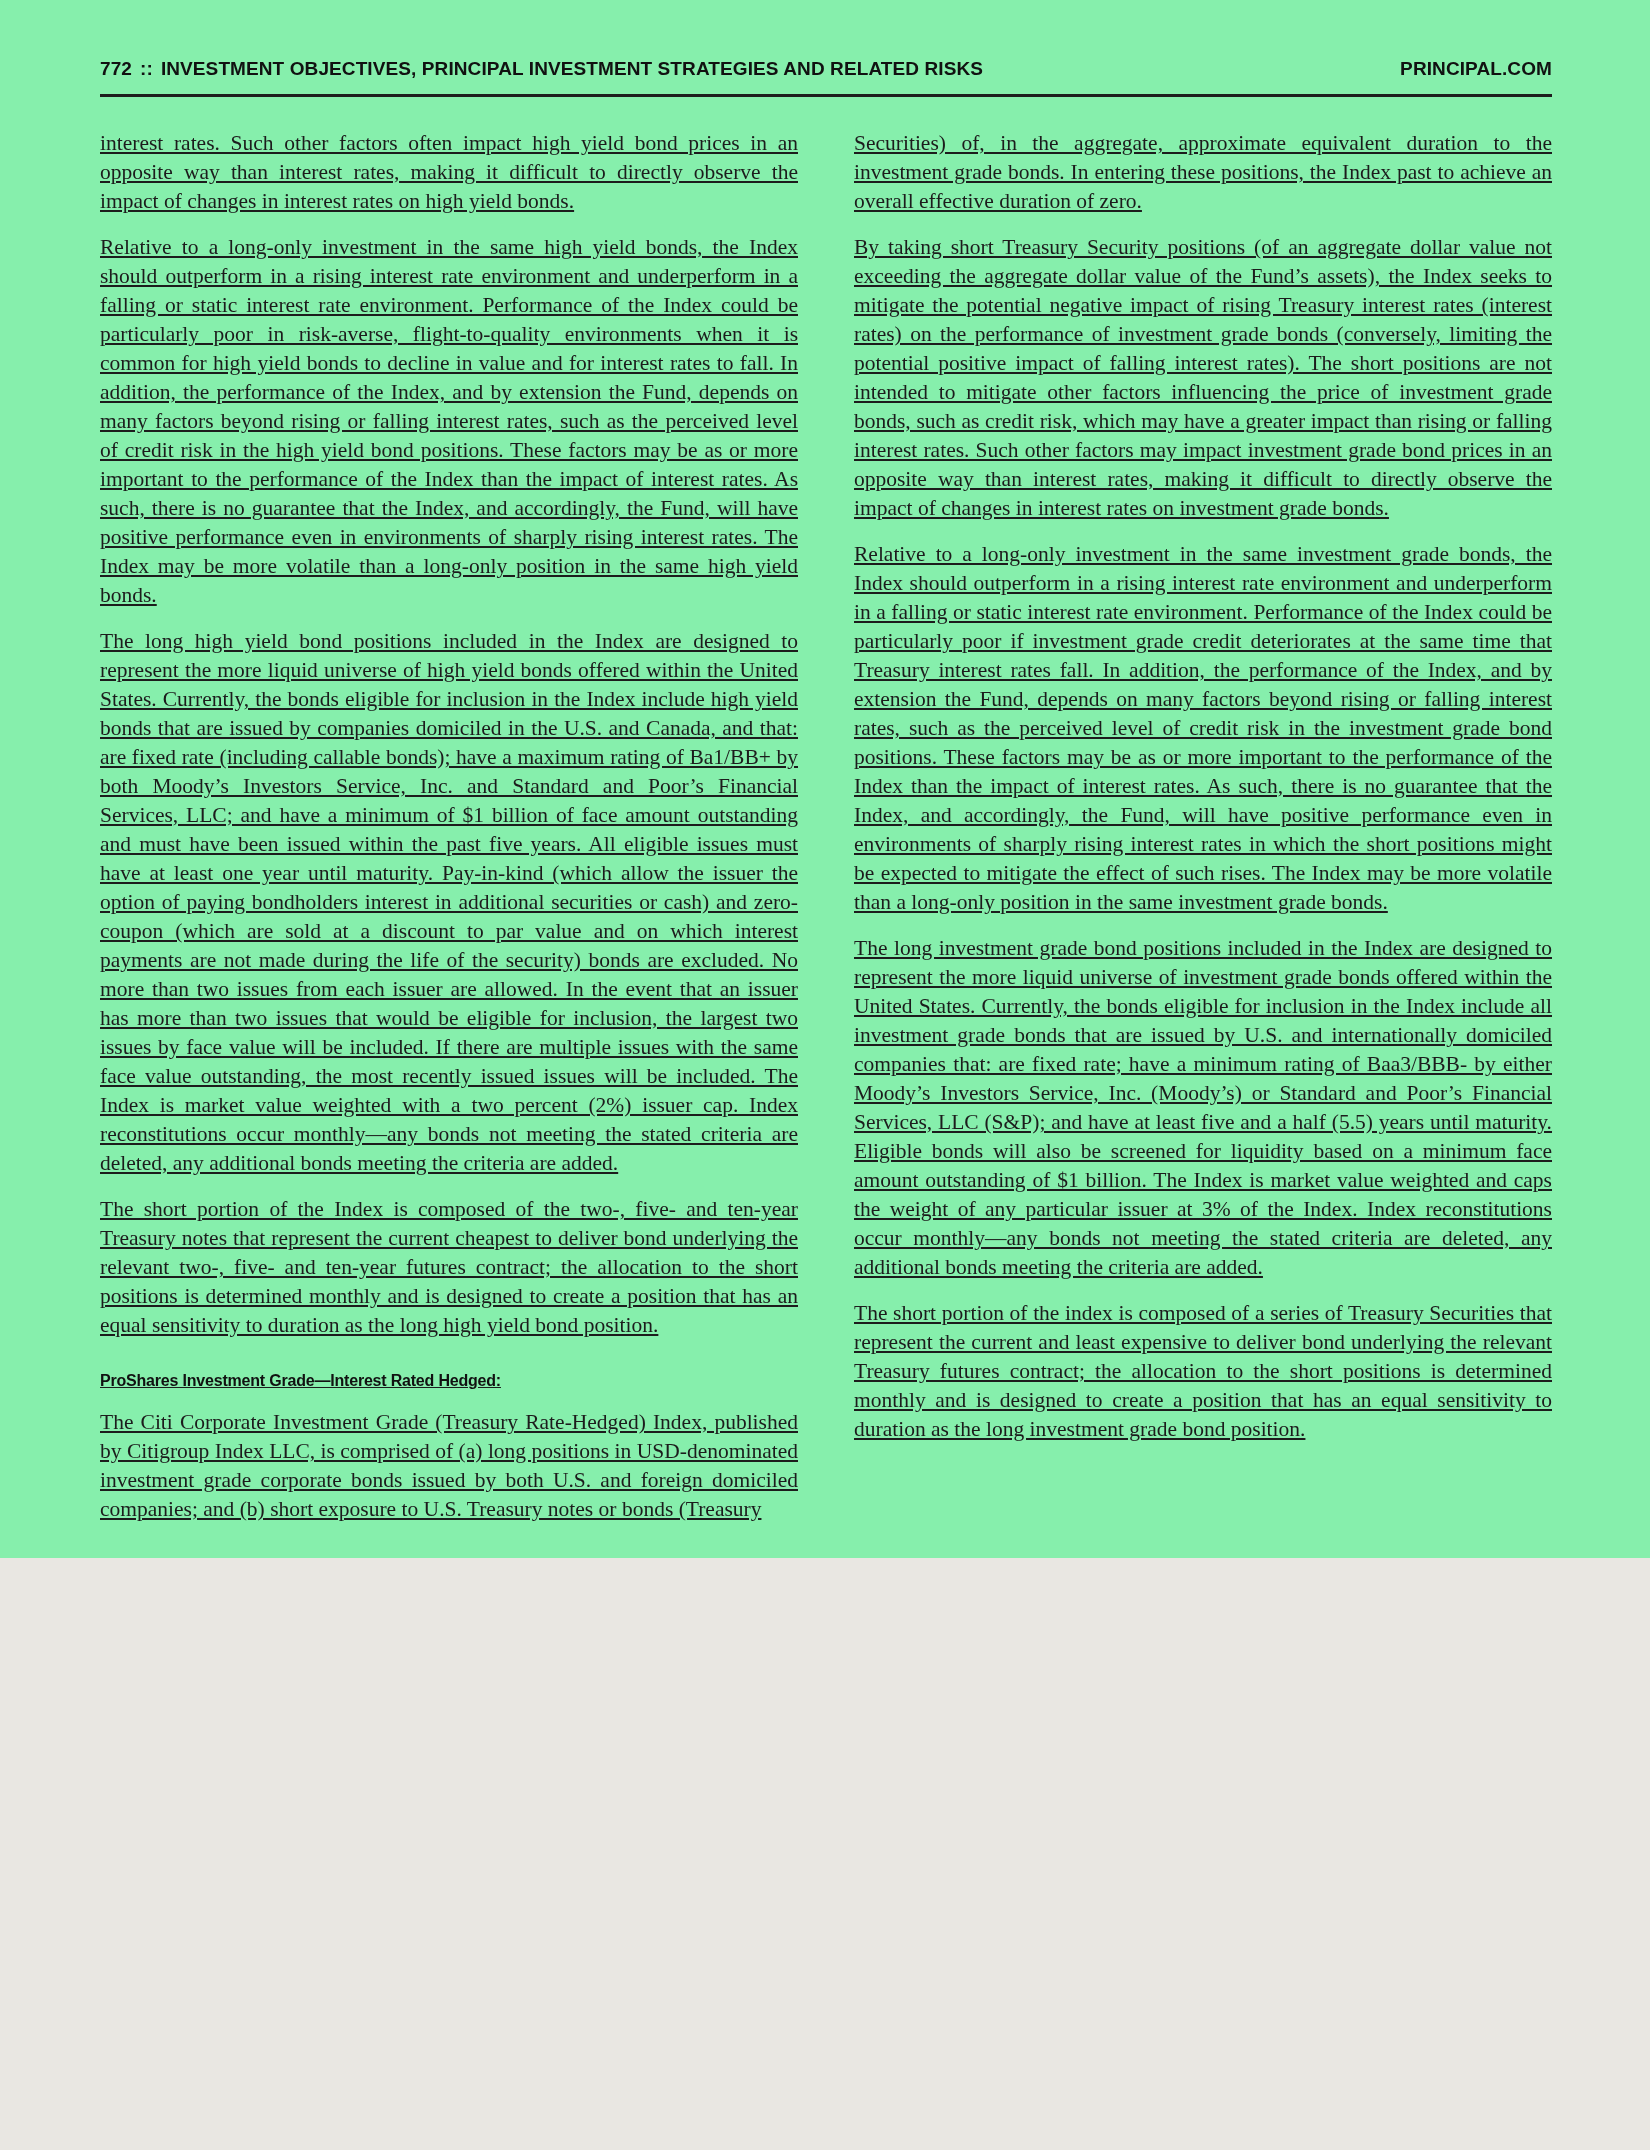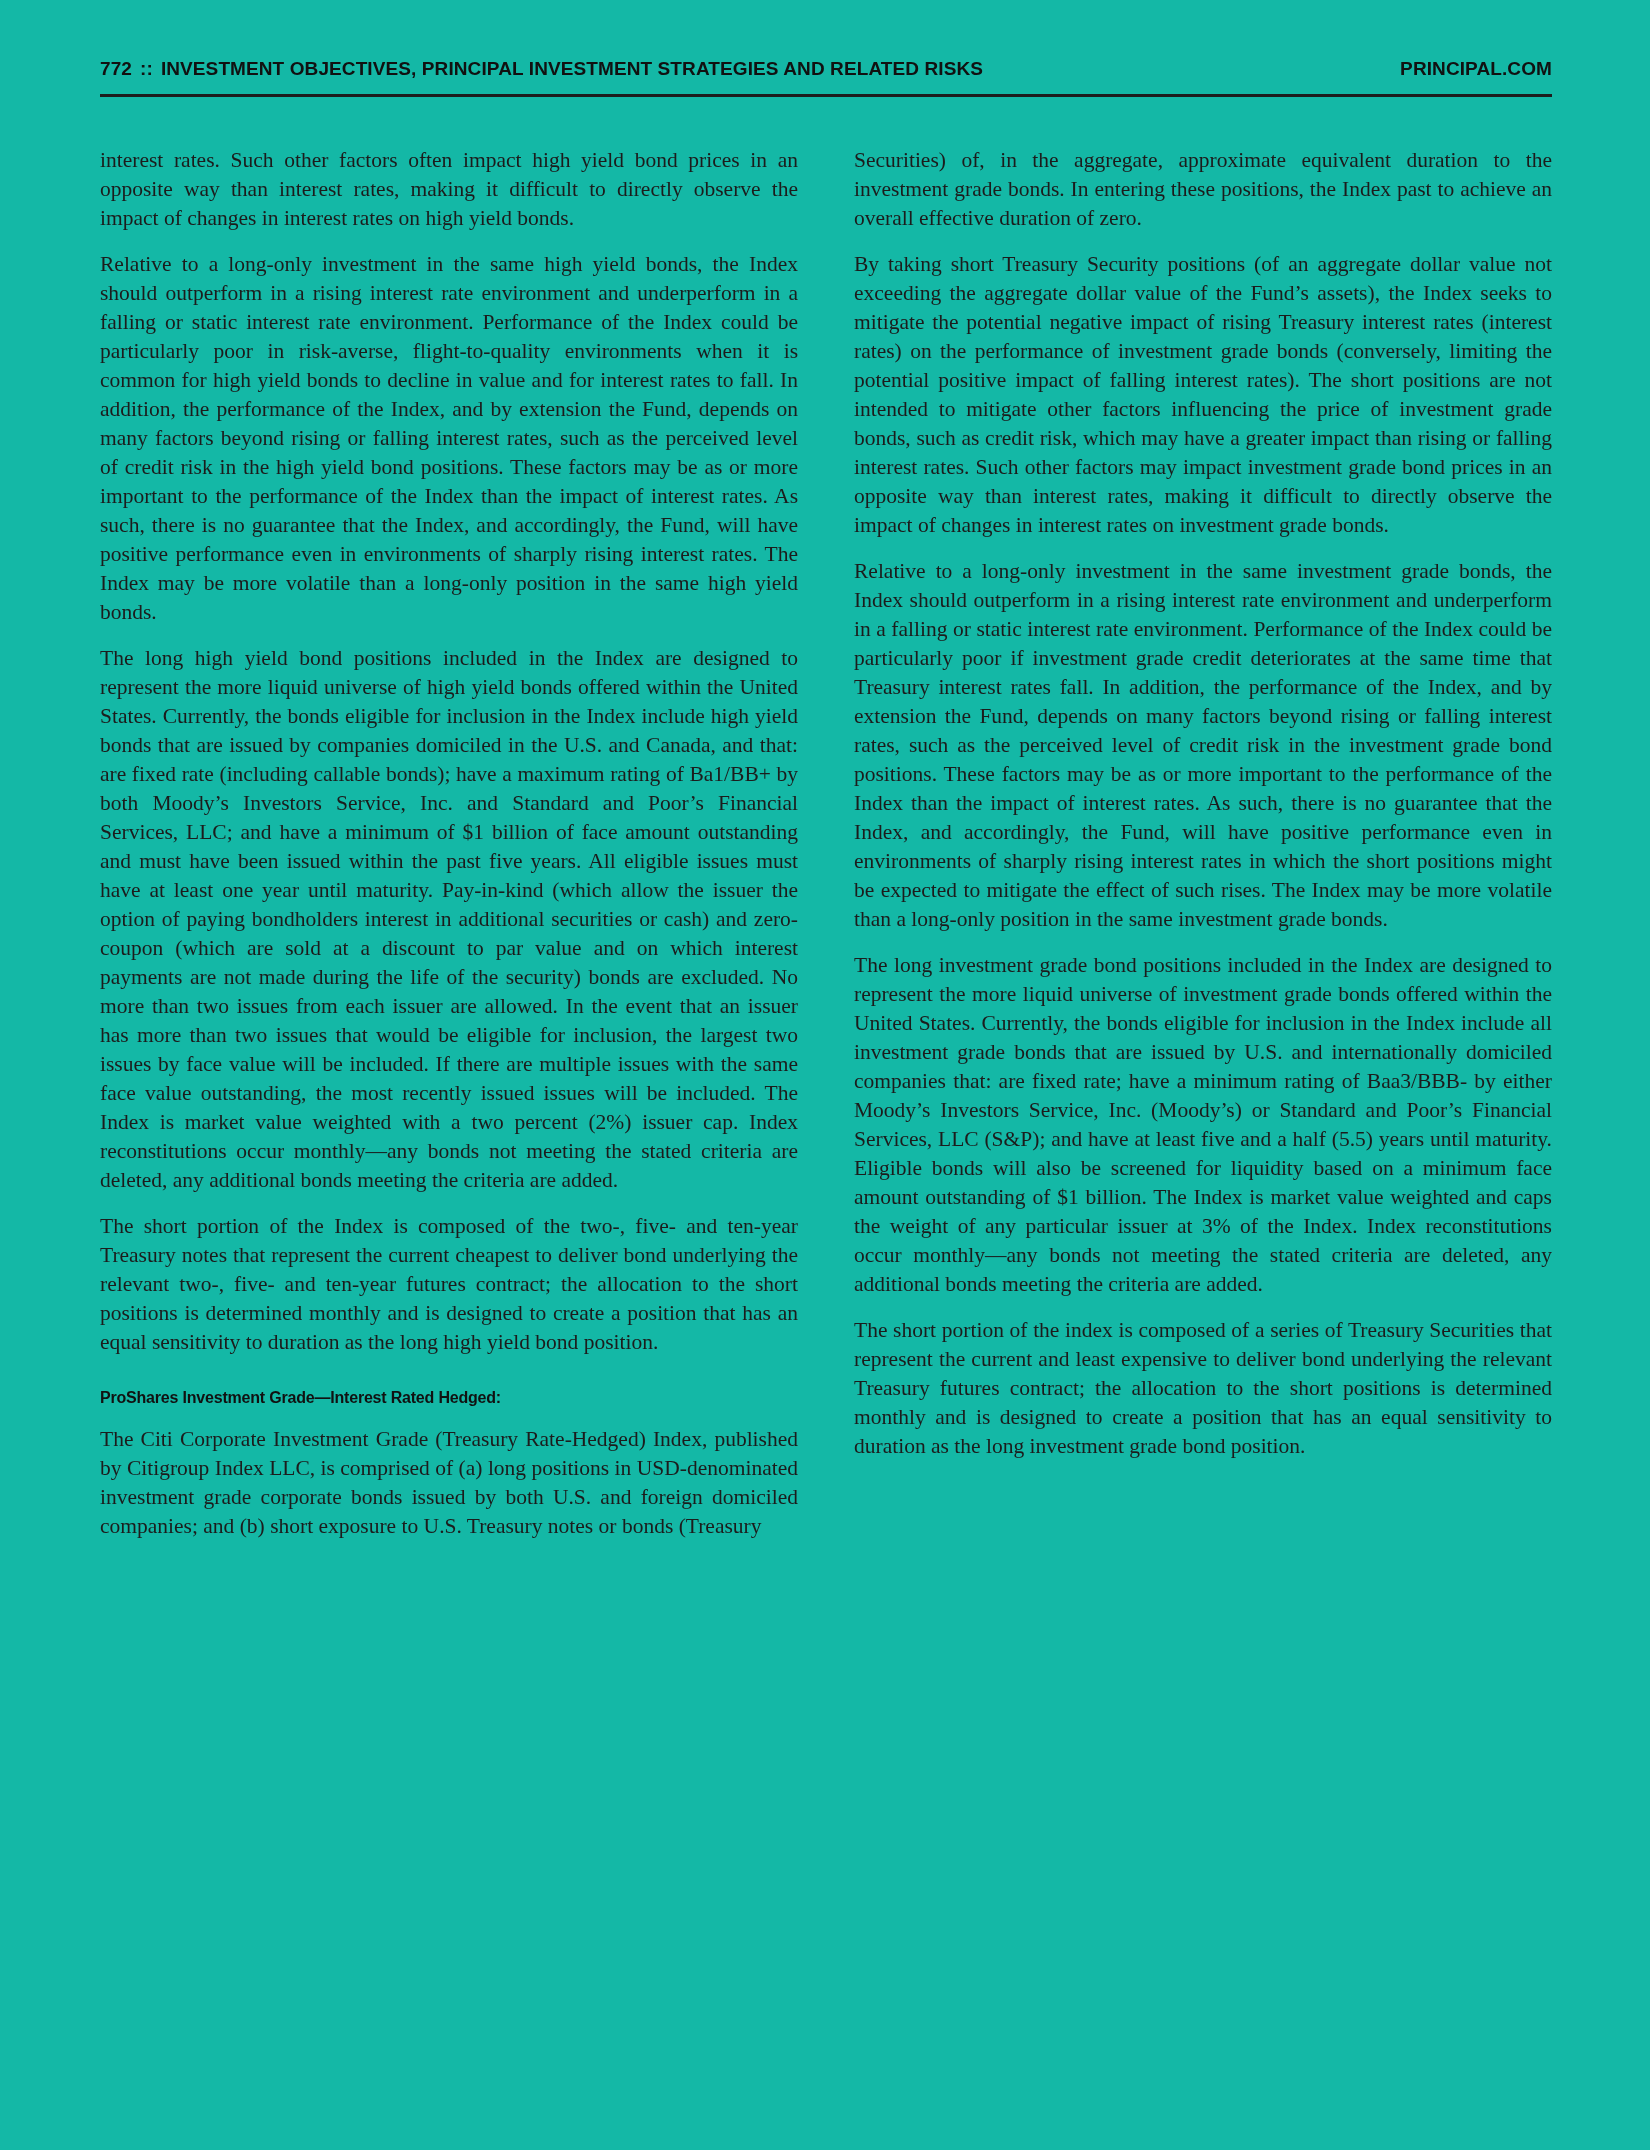--- a/index.html
+++ b/index.html
@@ -3,23 +3,23 @@
 <meta charset="utf-8">
 <style>
   html, body {
     margin: 0;
     padding: 0;
     background: #e9e7e2;
   }
   .page {
     position: relative;
     width: 1650px;
-    height: 2150px;
+    height: 1558px;
     margin: 0 auto;
-    background: #14b8a6;
+    background: #86efac;
     box-sizing: border-box;
     padding: 58px 98px 56px 100px;
     overflow: hidden;
     color: #1c1c1c;
   }
   
   .page-header {
     display: flex;
     justify-content: space-between;
     align-items: baseline;
@@ -35,25 +35,26 @@
   .rule {
     border: 0;
     border-top: 3px solid #1d1d1d;
     margin: 14px 0 0 0;
   }
   
   .columns {
     display: grid;
     grid-template-columns: 1fr 1fr;
     column-gap: 56px;
-    margin-top: 49px;
+    margin-top: 32px;
     font-family: "Liberation Serif", "DejaVu Serif", serif;
     font-size: 21.5px;
     line-height: 29px;
     text-align: justify;
+    text-decoration: underline;
   }
   .col p {
     margin: 0 0 17px 0;
   }
   .col p:last-child { margin-bottom: 0; }
   .col h2 {
     font-family: "Liberation Sans", "DejaVu Sans", sans-serif;
     font-weight: 700;
     font-size: 16px;
     line-height: 30px;

